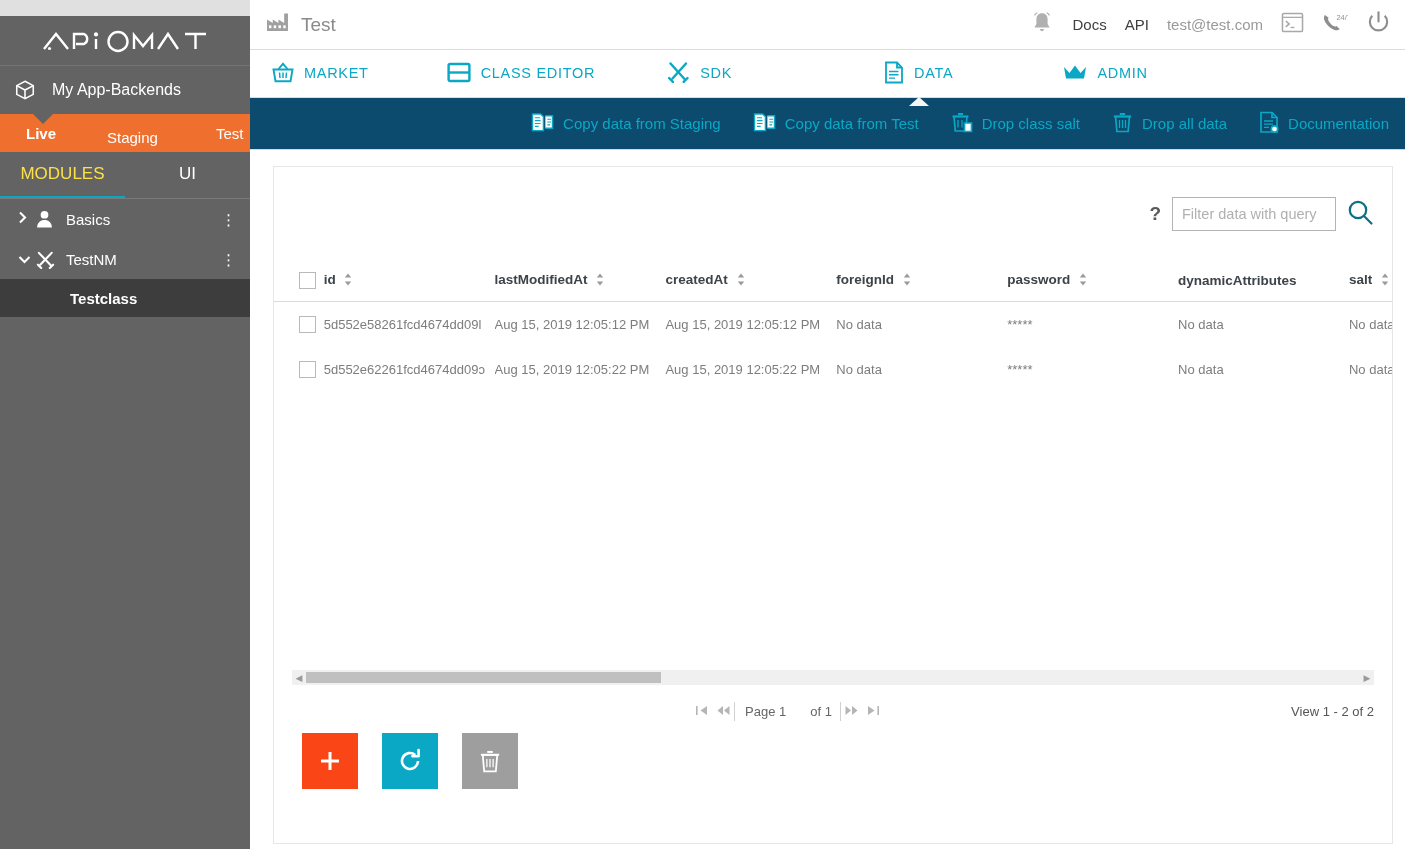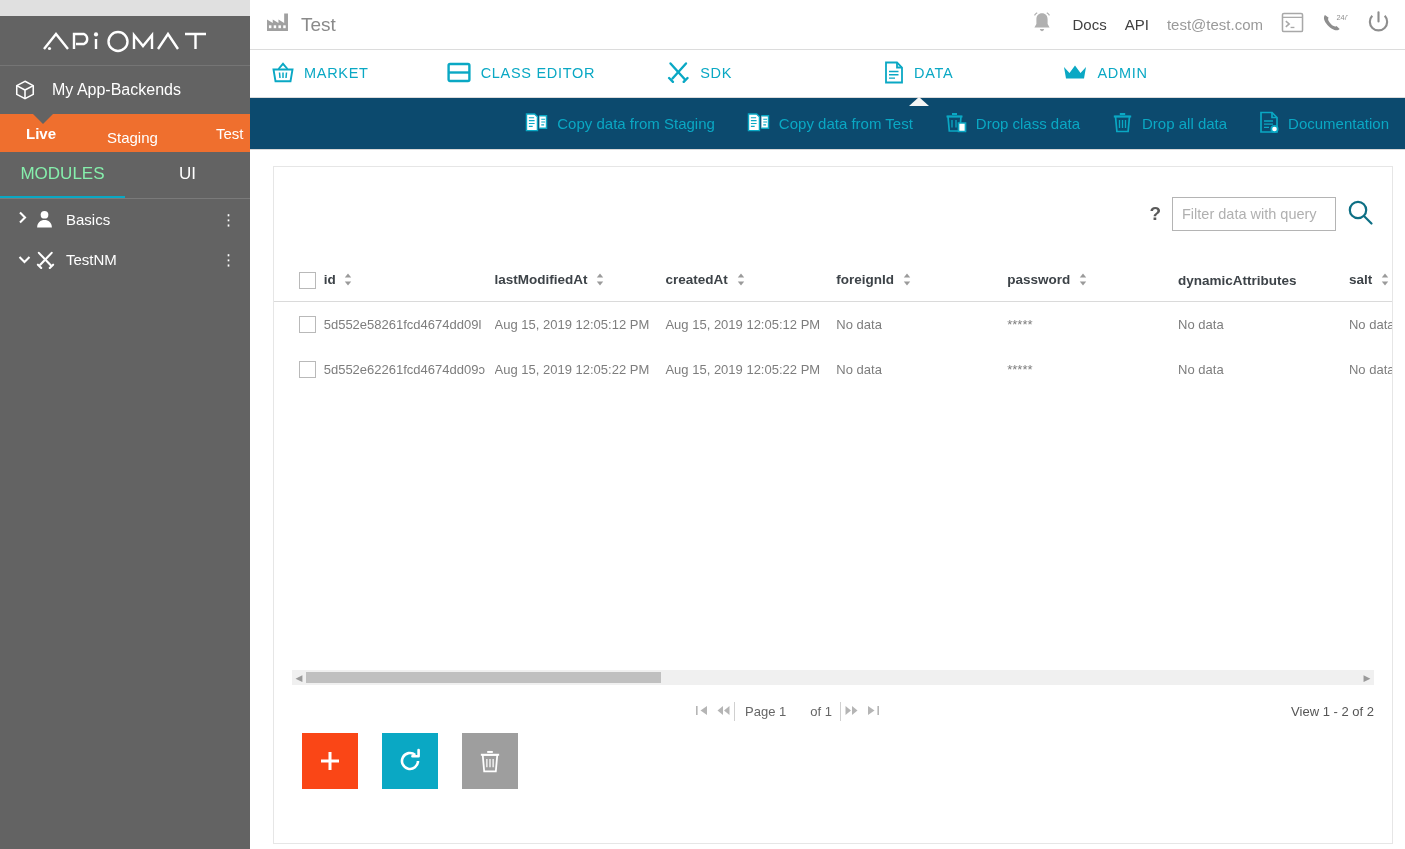--- a/index.html
+++ b/index.html
@@ -45,21 +45,21 @@
   .env-staging { margin-left: 39px; margin-top: 8px; }
   .env-test { margin-left: 46px; }
 
   
   .mod-tabs { display: flex; height: 47px; position: relative; }
   .mod-tab {
     flex: 1; display: flex; align-items: center; justify-content: center;
     font-size: 17px; color: #ffffff; cursor: pointer;
     border-bottom: 3px solid transparent;
   }
-  .mod-tab.active { color: #86efac; border-bottom-color: #0aa8c4; }
+  .mod-tab.active { color: #fde047; border-bottom-color: #0aa8c4; }
   .mod-tabs::after{
     content:""; position:absolute; left:0; right:0; bottom:0; height:1px; background:#7a7a7a;
   }
 
   
   .tree-item {
     display: flex; align-items: center; height: 40px; padding-left: 18px;
     color: #ffffff; font-size: 15px; cursor: pointer; position: relative;
   }
   .tree-caret { width: 18px; font-size: 13px; color: #fff; }
@@ -255,20 +255,21 @@
         <svg width="19" height="19" viewBox="0 0 20 20" fill="none" stroke="#ffffff" stroke-width="2.2" stroke-linecap="round">
           <path d="M3 3 L15.5 16"></path>
           <path d="M16.5 3 L4.5 15.5"></path>
           <path d="M2 15.5 L5.5 19 M18 15.5 L14.5 19"></path>
         </svg>
       </span>
       <span>TestNM</span>
       <span class="tree-kebab">⋮</span>
     </div>
 
+    <div class="tree-child">Testclass</div>
   </div>
 
   <div class="main">
 
     <div class="topbar">
       <div class="app-title">
         <span>
           <svg width="23" height="20" viewBox="0 0 24 21" fill="#a0a0a0">
             <path d="M1 20 L1 8 L7 11.5 L7 8 L13 11.5 L13 8 L19 11.5 L19 1.5 L23 1.5 L23 20 Z"></path>
             <rect x="3" y="14" width="2.6" height="3" fill="#ffffff"></rect>
@@ -391,21 +392,21 @@
       <div class="action">
         <span>
           <svg width="22" height="22" viewBox="0 0 22 22" fill="none" stroke="#0aa8c4" stroke-width="1.7">
             <path d="M3 5.5 L16 5.5 L14.7 20 L4.3 20 Z"></path>
             <path d="M1.5 5.5 L17.5 5.5" stroke-width="2"></path>
             <path d="M7 3 L12 3" stroke-width="2"></path>
             <path d="M7 9 L7 16.5 M11 9 L11 16.5" stroke-width="1.3"></path>
             <path d="M13.5 12 L20.5 12 L20.5 20.5 L13.5 20.5 Z" fill="#ffffff"></path>
           </svg>
         </span>
-        <span>Drop class data</span>
+        <span>Drop class salt</span>
       </div>
       <div class="action">
         <span>
           <svg width="21" height="22" viewBox="0 0 20 22" fill="none" stroke="#0aa8c4" stroke-width="1.7">
             <path d="M3 5.5 L17 5.5 L15.6 20.5 L4.4 20.5 Z"></path>
             <path d="M1.3 5.5 L18.7 5.5" stroke-width="2"></path>
             <path d="M7.3 3 L12.7 3" stroke-width="2"></path>
             <path d="M7 9 L7 17 M10 9 L10 17 M13 9 L13 17" stroke-width="1.3"></path>
           </svg>
         </span>

